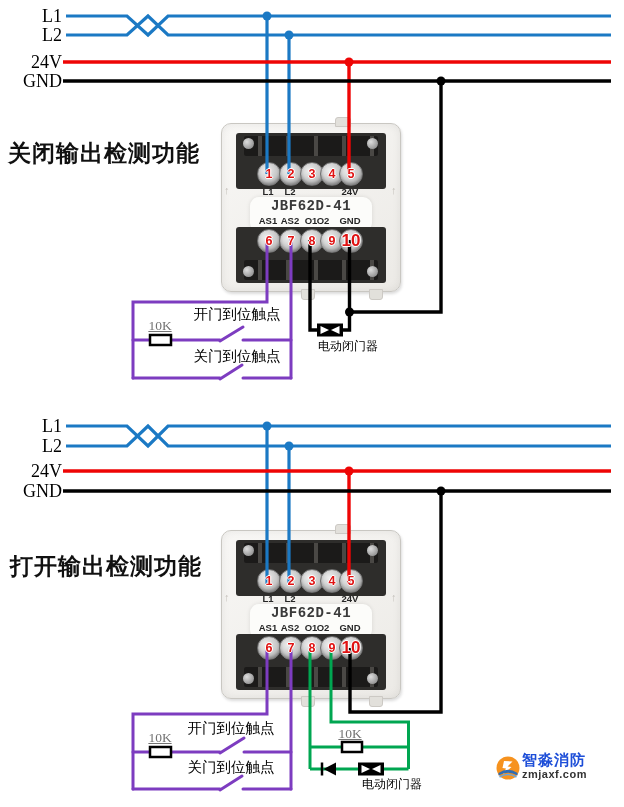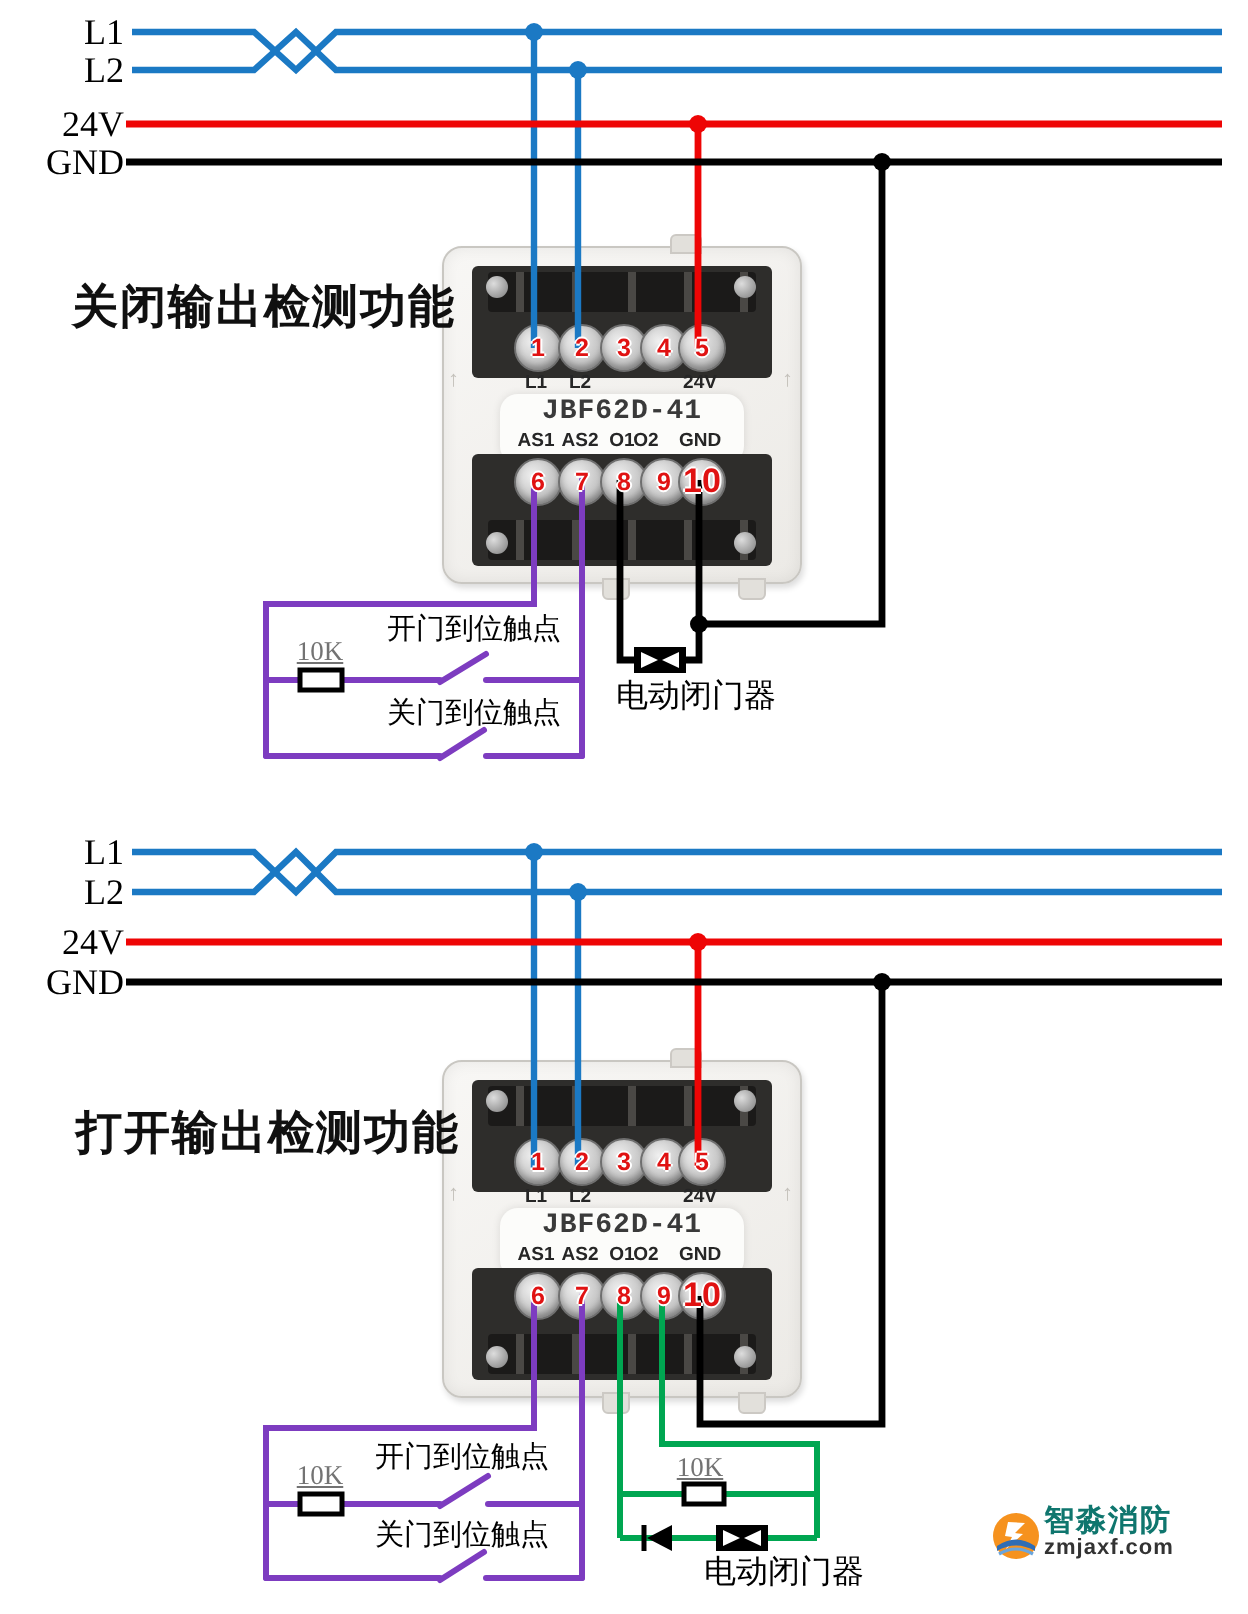--- a/index.html
+++ b/index.html
@@ -42,29 +42,29 @@
     font-family:"Liberation Mono",monospace;font-size:14px;font-weight:bold;letter-spacing:.5px;color:#3a3a3a;}
   .marrow{position:absolute;top:60px;font-size:11px;color:#c4c1bb;}
   .ma-l{left:2px}.ma-r{left:169px}
 
   
   svg.wires{position:absolute;left:0;top:0;z-index:2;pointer-events:none;}
 
   
   .labels{position:absolute;inset:0;z-index:6;pointer-events:none;}
   .labels span{position:absolute;white-space:nowrap;}
-  .title{font-family:"Liberation Serif",serif;font-size:23px;font-weight:bold;color:#101010;letter-spacing:1px;margin-left:28px;}
+  .title{font-family:"Liberation Serif",serif;font-size:23px;font-weight:bold;color:#101010;letter-spacing:1px;}
   .busl{font-family:"Liberation Serif",serif;font-size:18px;color:#000;width:44px;left:18px;text-align:right;line-height:22px;}
   .swlbl{font-family:"Liberation Serif",serif;font-size:14.5px;color:#000;transform:translateX(-50%);}
   .rlbl{font-family:"Liberation Serif",serif;font-size:13.5px;color:#737373;text-decoration:underline;transform:translateX(-50%);}
-  .dclbl{font-family:"Liberation Serif",serif;font-size:16px;color:#000;transform:translateX(-50%);}
+  .dclbl{font-family:"Liberation Serif",serif;font-size:12px;color:#000;transform:translateX(-50%);}
 
   
   .wm{position:absolute;left:494px;top:750px;width:125px;height:44px;z-index:6;}
-  .wm .brand{position:absolute;left:28px;top:1px;font-size:15px;font-weight:bold;color:#0f766e;letter-spacing:1px;}
+  .wm .brand{position:absolute;left:28px;top:1px;font-size:15px;font-weight:bold;color:#1d4ed8;letter-spacing:1px;}
   .wm .site{position:absolute;left:28px;top:18px;font-size:11px;font-weight:bold;color:#333;letter-spacing:.5px;}
   .wm svg{position:absolute;left:1px;top:5px;}
 </style>
 </head>
 <body>
 
 <div class="canvas">
 
   <div class="module m1">
     <div class="tab tab-top"></div>

